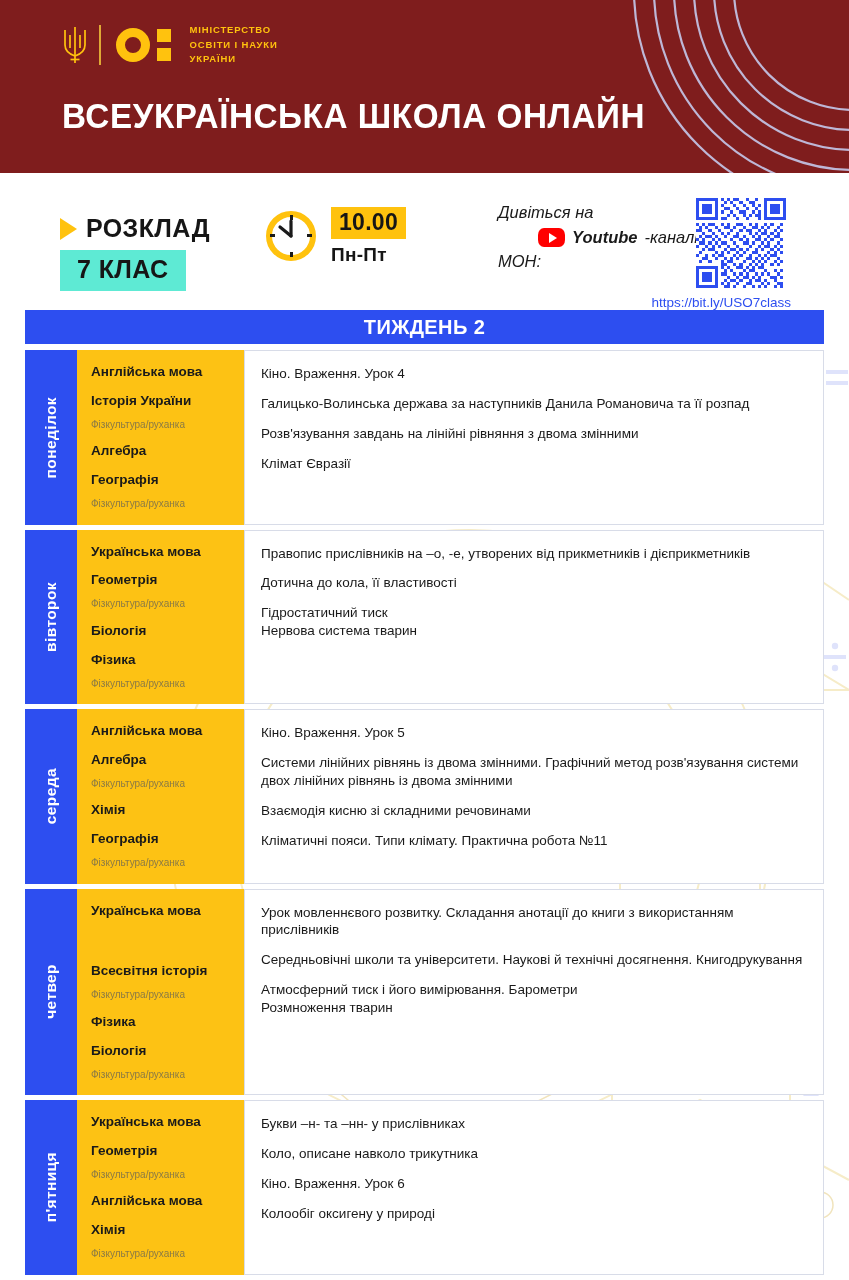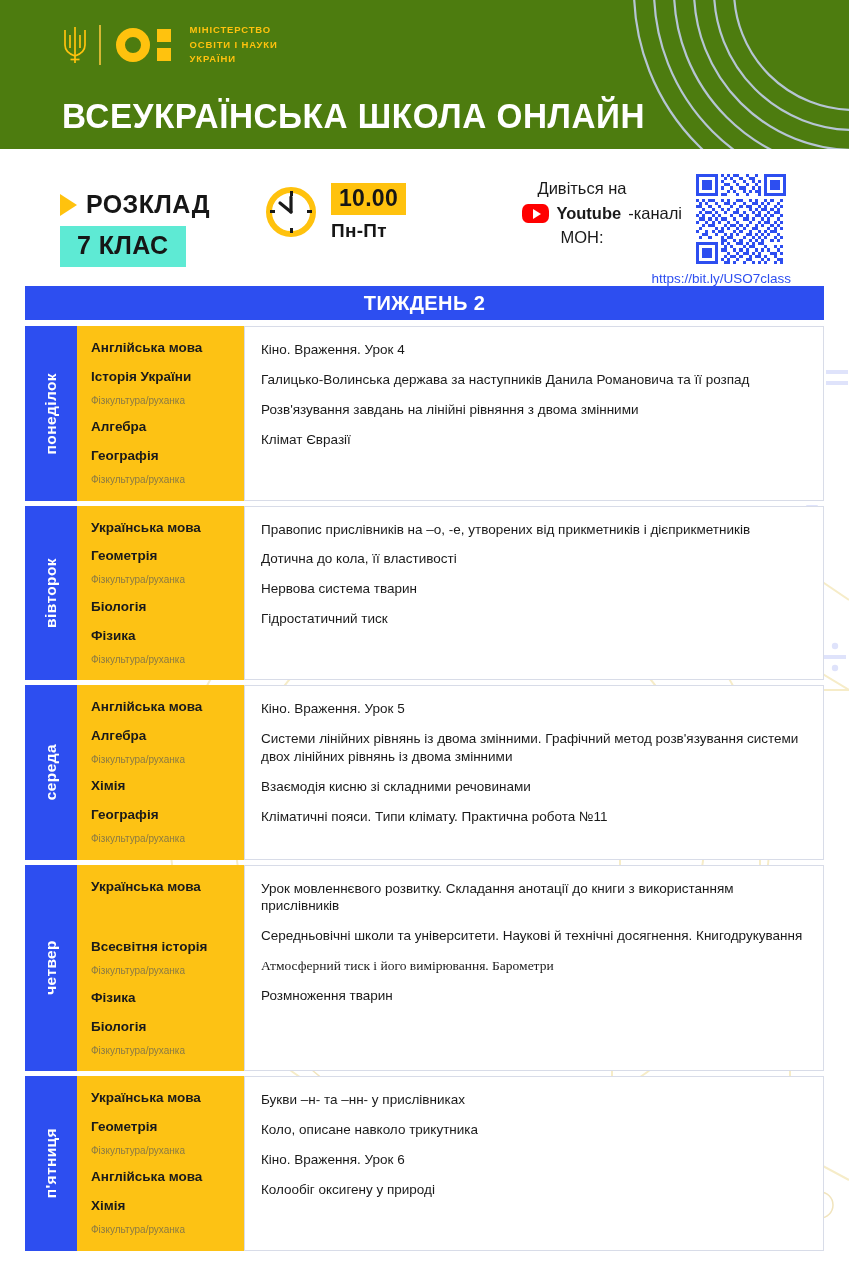--- a/index.html
+++ b/index.html
@@ -11,22 +11,22 @@
     overflow:hidden;
   }
   .page { position:relative; width:849px; height:1280px; background:#fff; overflow:hidden; }
 
   
   .watermark { position:absolute; inset:0; pointer-events:none; z-index:0; }
 
   
   .header {
     position:relative; z-index:2;
-    width:849px; height:149px;
-    background:#4d7c0f;
+    width:849px; height:173px;
+    background:#7f1d1d;
     overflow:hidden;
   }
   .header-arcs { position:absolute; top:0; right:0; width:280px; height:175px; }
   .logo-row {
     position:absolute; left:62px; top:23px;
     display:flex; align-items:center; gap:11px;
   }
   .trident { width:26px; height:42px; }
   .logo-divider { width:1.5px; height:40px; background:#f0c23a; opacity:.85; }
   .logo-mark { display:flex; align-items:center; gap:7px; margin-left:4px; }
@@ -80,21 +80,21 @@
   .time-value {
     background:#ffc20e; display:inline-block;
     padding:2px 8px 3px 8px;
     font-size:23px; font-weight:bold; color:#161616; letter-spacing:.3px;
   }
   .time-days {
     margin-top:5px; font-size:19px; font-weight:bold; color:#161616; letter-spacing:.3px;
   }
 
   
-  .yt-block { position:absolute; left:482px; top:28px; width:200px; text-align:center; }
+  .yt-block { position:absolute; left:498px; top:28px; width:200px; text-align:left;font-style:italic; }
   .yt-line { font-size:16.5px; color:#1a1a1a; line-height:1.45; }
   .yt-line2 { display:flex; align-items:center; justify-content:flex-end; gap:7px; margin-top:1px; }
   .yt-logo {
     width:27px; height:19px; background:#ff0000; border-radius:6px/7px;
     display:flex; align-items:center; justify-content:center; flex:none;
   }
   .yt-logo i {
     width:0; height:0; display:block;
     border-left:8px solid #fff;
     border-top:5px solid transparent;
@@ -557,22 +557,22 @@
             <div class="subj-name">Біологія</div>
           </div>
           <div class="subj-cell">
             <div class="subj-name">Фізика</div>
             <div class="subj-sub">Фізкультура/руханка</div>
           </div>
         </div>
         <div class="lessons">
           <div class="lesson-cell" style="margin-bottom: 12px;">Правопис прислівників на –о, -е, утворених від прикметників і дієприкметників</div>
           <div class="lesson-cell" style="margin-bottom: 12px;">Дотична до кола, її властивості</div>
+          <div class="lesson-cell">Гідростатичний тиск</div>
           <div class="lesson-cell" style="margin-bottom: 12px;">Нервова система тварин</div>
-          <div class="lesson-cell">Гідростатичний тиск</div>
         </div>
       </div>
       <div class="day-row">
         <div class="day-label">
           <span>середа</span>
         </div>
         <div class="subjects">
           <div class="subj-cell" style="margin-bottom: 12px;">
             <div class="subj-name">Англійська мова</div>
           </div>
@@ -611,21 +611,21 @@
             <div class="subj-name">Фізика</div>
           </div>
           <div class="subj-cell">
             <div class="subj-name">Біологія</div>
             <div class="subj-sub">Фізкультура/руханка</div>
           </div>
         </div>
         <div class="lessons">
           <div class="lesson-cell" style="margin-bottom: 12px;">Урок мовленнєвого розвитку. Складання анотації до книги з використанням прислівників</div>
           <div class="lesson-cell" style="margin-bottom: 12px;">Середньовічні школи та університети. Наукові й технічні досягнення. Книгодрукування</div>
-          <div class="lesson-cell" style="margin-bottom: 12px; font-family: Liberation Serif, serif;">Атмосферний тиск і його вимірювання. Барометри</div>
+          <div class="lesson-cell" style="">Атмосферний тиск і його вимірювання. Барометри</div>
           <div class="lesson-cell">Розмноження тварин</div>
         </div>
       </div>
       <div class="day-row">
         <div class="day-label">
           <span>п'ятниця</span>
         </div>
         <div class="subjects">
           <div class="subj-cell" style="margin-bottom: 12px;">
             <div class="subj-name">Українська мова</div>

